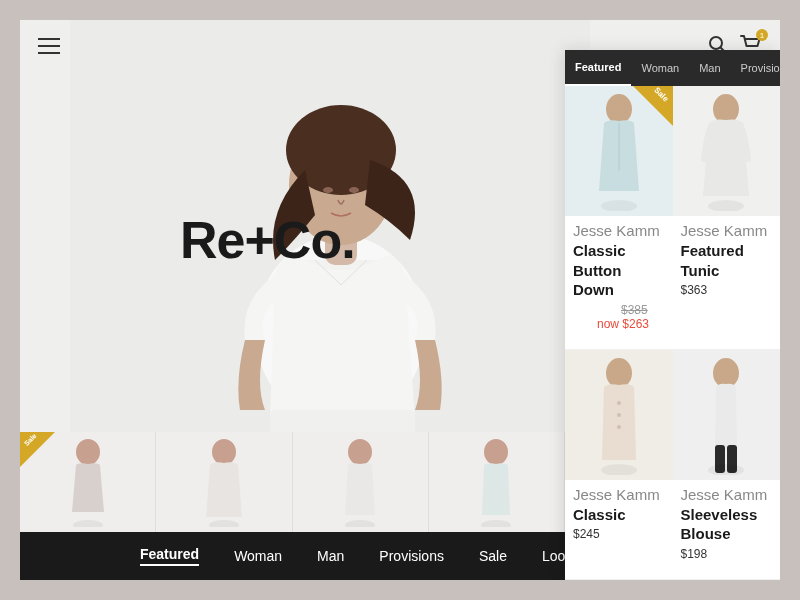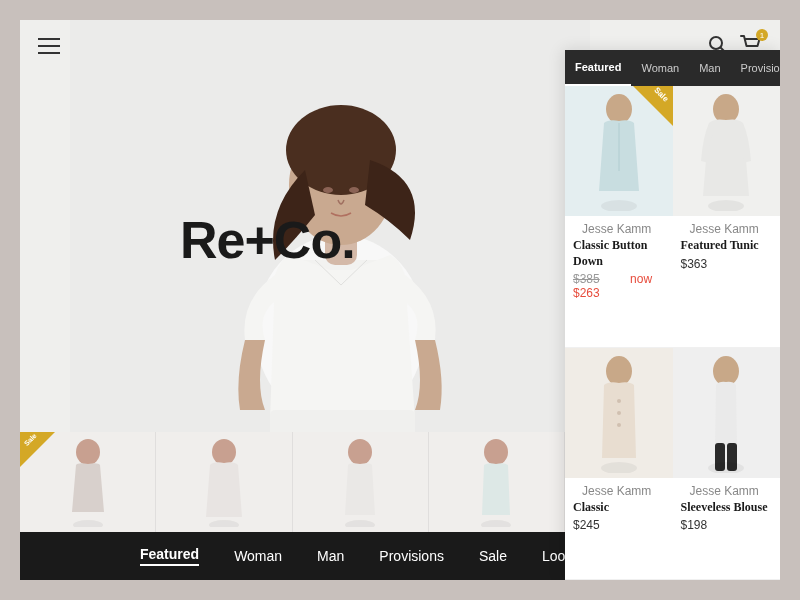--- a/index.html
+++ b/index.html
@@ -236,44 +236,43 @@
       font-weight: 700;
       z-index: 6;
       transform: rotate(45deg);
     }
 
     .product-info {
       padding: 6px 8px 8px;
     }
 
     .product-brand {
-      font-size: 12px;
+      font-size: 15px;
       color: #888;
       margin-bottom: 2px;
-      margin-left: 9px;
     }
 
     .product-name {
-      font-size: 12px;
+      font-size: 15px;
       font-weight: 700;
       color: #1a1a1a;
       line-height: 1.3;
       margin-bottom: 3px;
-      font-family: Liberation Serif, serif;
     }
 
     .product-price {
       font-size: 12px;
       color: #333;
     }
 
     .product-price .original {
       text-decoration: line-through;
       color: #999;
       margin-right: 3px;
+      margin-left: 48px;
     }
 
     .product-price .sale-price {
       color: #e74c3c;
       padding-left: 24px;
     }
 
     
     .bottom-strip {
       position: absolute;

